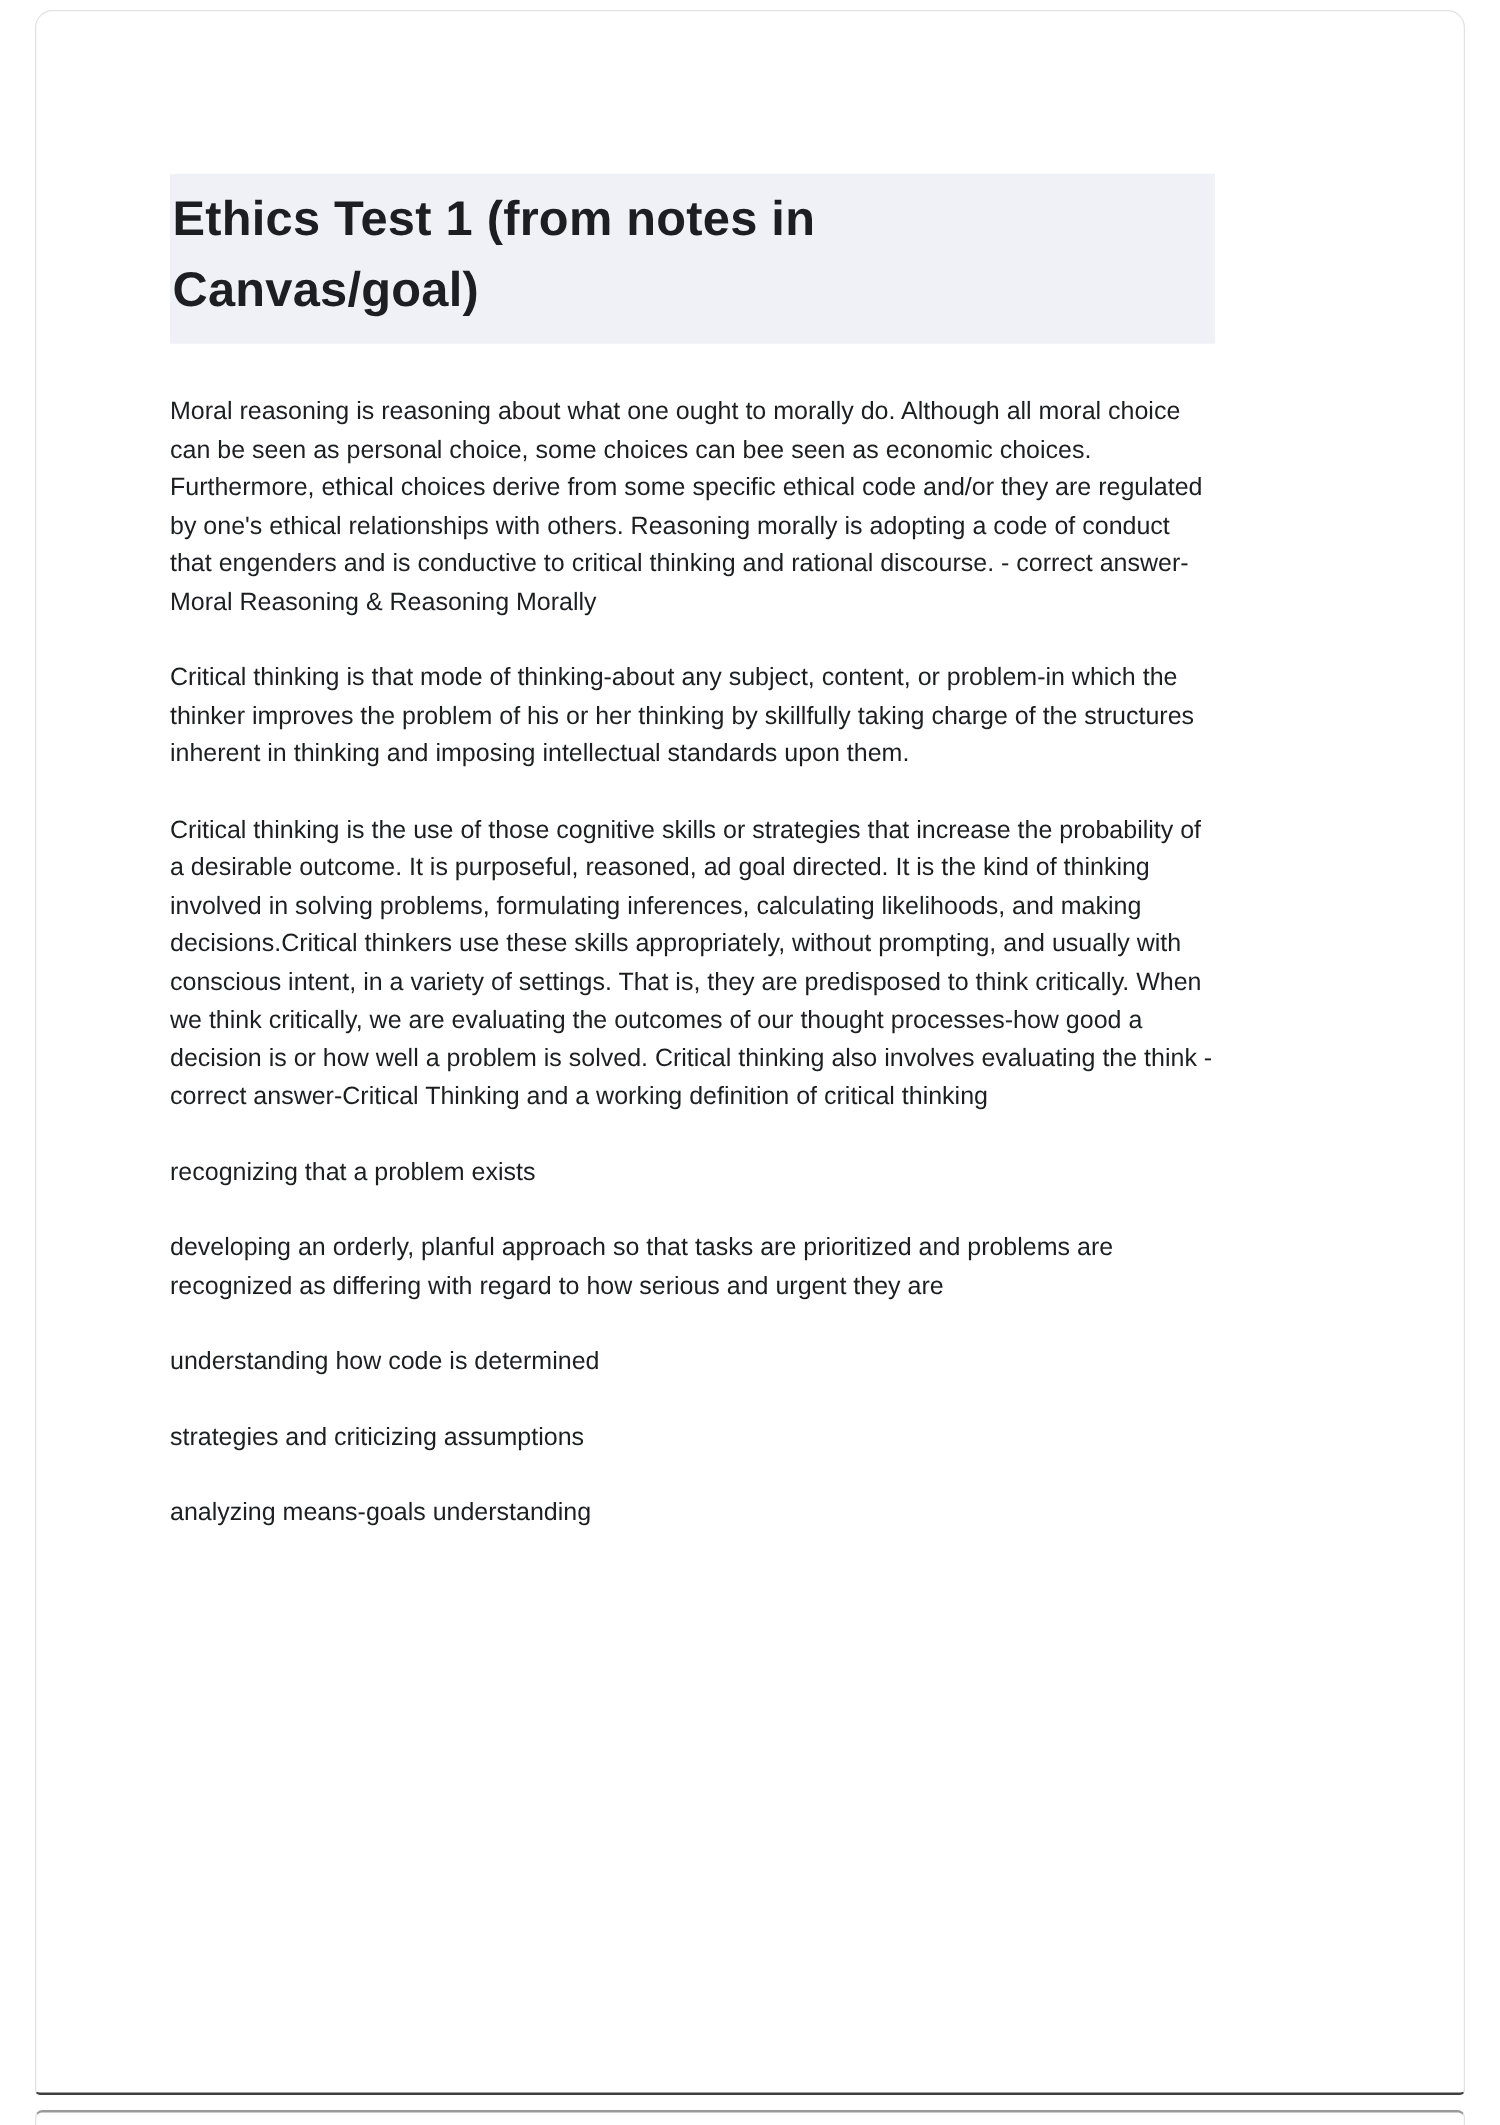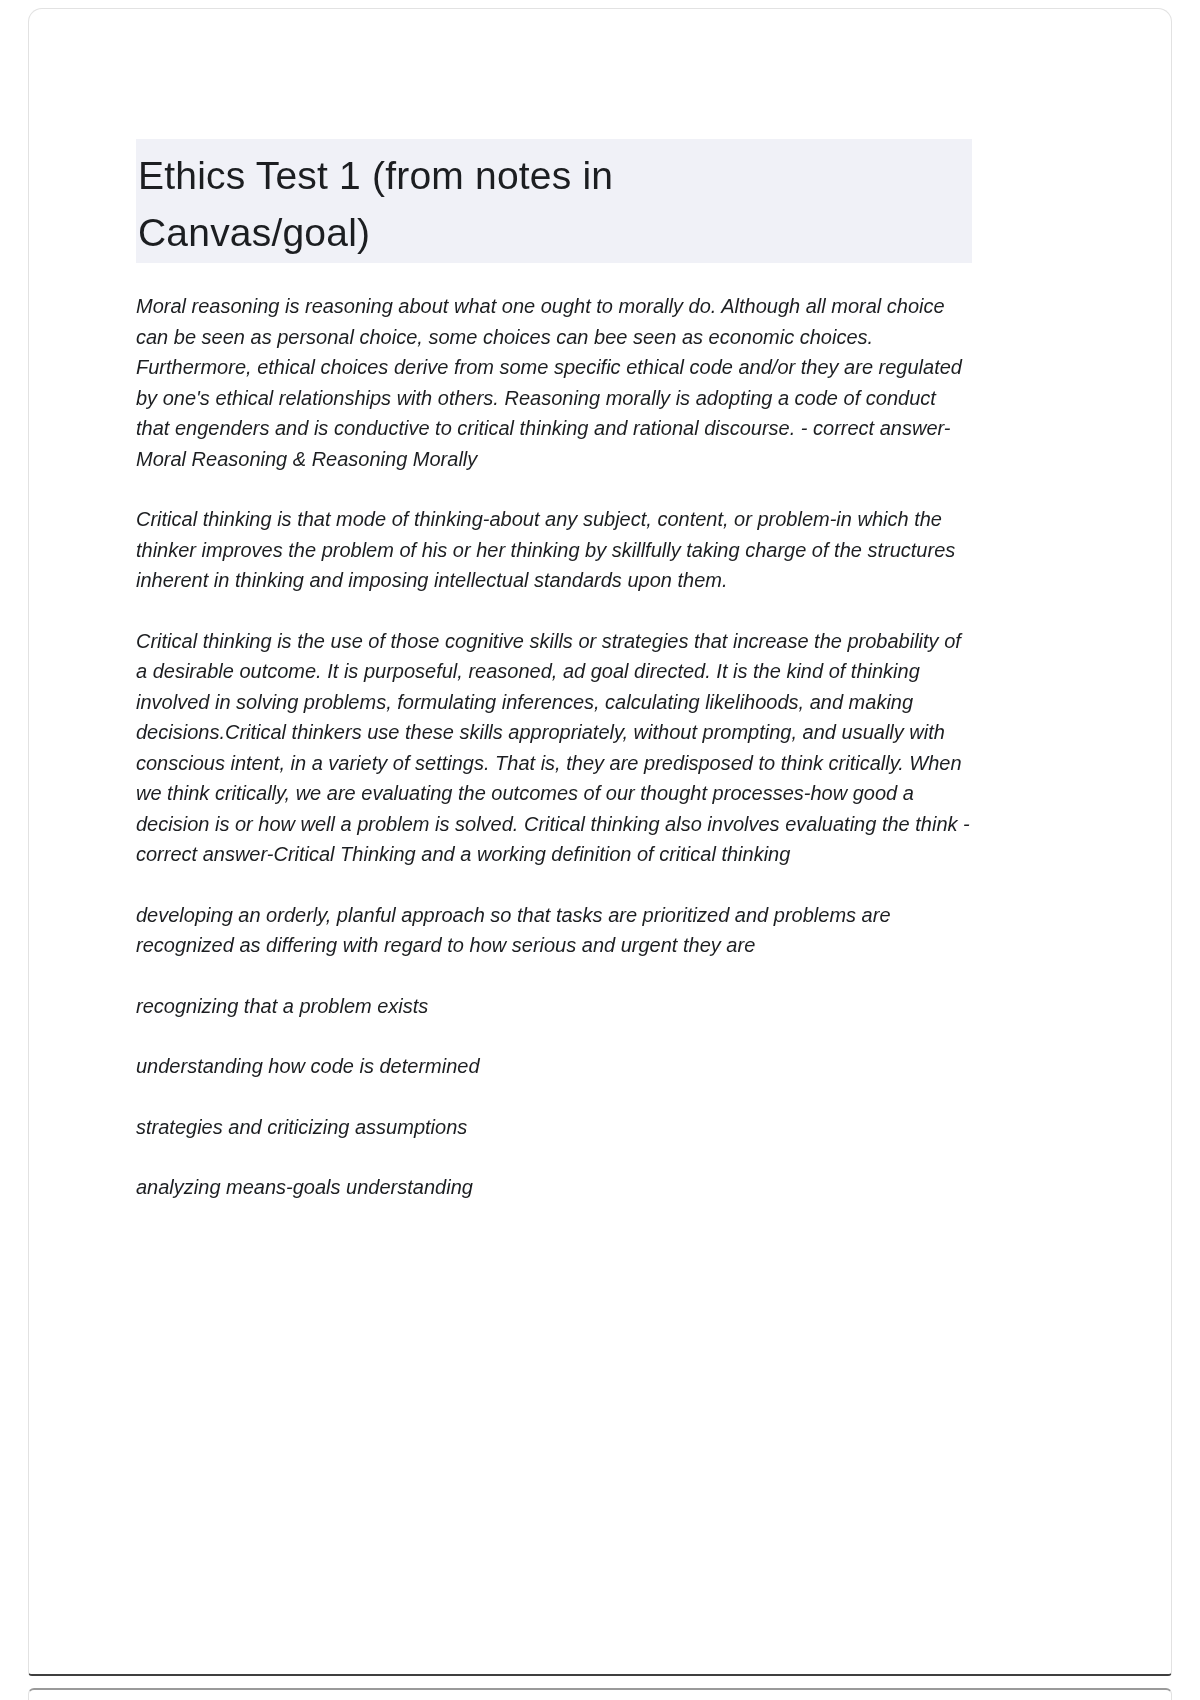--- a/index.html
+++ b/index.html
@@ -40,34 +40,33 @@
   }
   .content {
     position: absolute;
     left: 107px;   
     top: 0;
     width: 836px;
   }
   .title-block {
     margin-top: 130px;
     background: var(--title-highlight, #f0f1f7);
-    padding: 8px 4px 2px 2px;
+    padding: 8px 4px 14px 2px;
     color: var(--text-color, #1c1e21);
     font-size: 39px;
-    font-weight: 400;
+    font-weight: 700;
     line-height: 57px;
     letter-spacing: 0.2px;
   }
   .title-line { display: block; }
   .body-text {
-    margin-top: 28px;
+    margin-top: 39px;
     color: var(--text-color, #1c1e21);
     font-size: 20px;
     line-height: 30.5px;
-    font-style: italic;
   }
   .body-text p {
     margin: 0 0 30px 0;
     font-weight: 400;
   }
 </style>
 </head>
 <body>
 
 <div class="viewport">
@@ -77,22 +76,22 @@
 
       <h1 class="title-block">
         <span class="title-line">Ethics Test 1 (from notes in</span>
         <span class="title-line">Canvas/goal)</span>
       </h1>
 
       <div class="body-text">
         <p>Moral reasoning is reasoning about what one ought to morally do. Although all moral choice can be seen as personal choice, some choices can bee seen as economic choices. Furthermore, ethical choices derive from some specific ethical code and/or they are regulated by one's ethical relationships with others. Reasoning morally is adopting a code of conduct that engenders and is conductive to critical thinking and rational discourse. - correct answer-Moral Reasoning &amp; Reasoning Morally</p>
         <p>Critical thinking is that mode of thinking-about any subject, content, or problem-in which the thinker improves the problem of his or her thinking by skillfully taking charge of the structures inherent in thinking and imposing intellectual standards upon them.</p>
         <p>Critical thinking is the use of those cognitive skills or strategies that increase the probability of a desirable outcome. It is purposeful, reasoned, ad goal directed. It is the kind of thinking involved in solving problems, formulating inferences, calculating likelihoods, and making decisions.Critical thinkers use these skills appropriately, without prompting, and usually with conscious intent, in a variety of settings. That is, they are predisposed to think critically. When we think critically, we are evaluating the outcomes of our thought processes-how good a decision is or how well a problem is solved. Critical thinking also involves evaluating the think - correct answer-Critical Thinking and a working definition of critical thinking</p>
+        <p>recognizing that a problem exists</p>
         <p>developing an orderly, planful approach so that tasks are prioritized and problems are recognized as differing with regard to how serious and urgent they are</p>
-        <p>recognizing that a problem exists</p>
         <p>understanding how code is determined</p>
         <p>strategies and criticizing assumptions</p>
         <p>analyzing means-goals understanding</p>
       </div>
 
     </div>
   </div>
 
   <div class="page-card page-2"></div>
 

